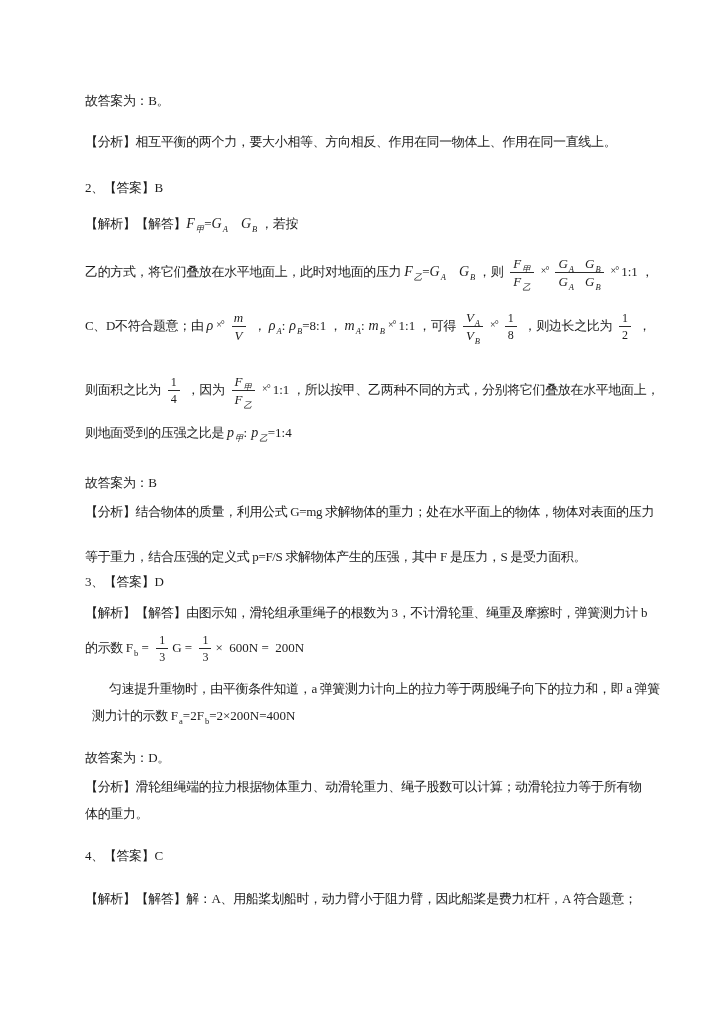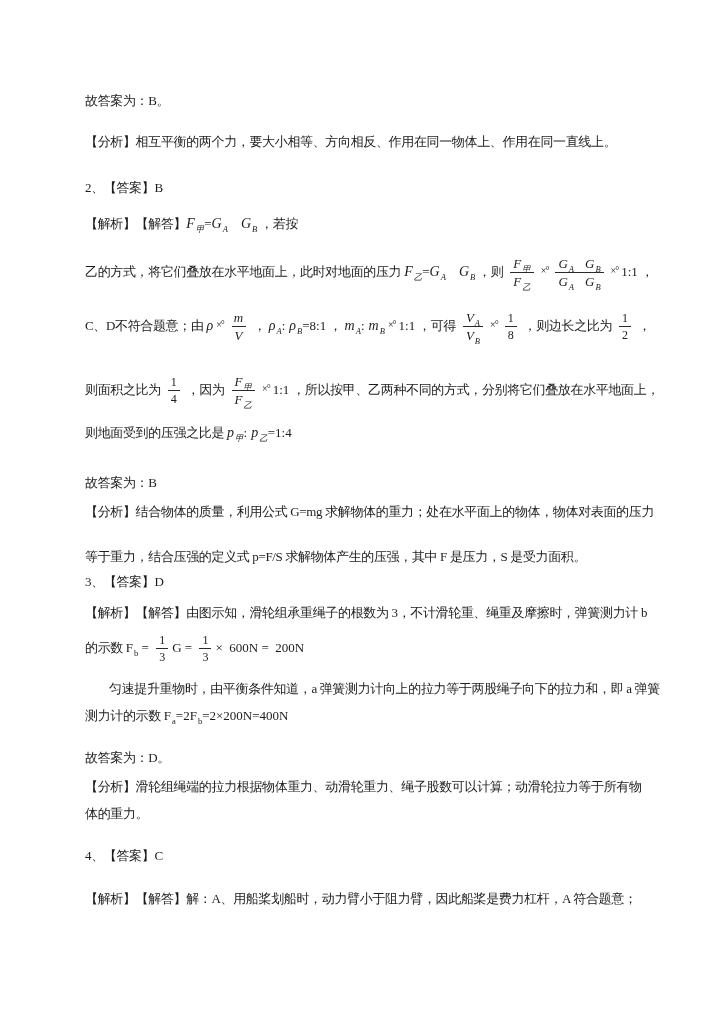--- a/index.html
+++ b/index.html
@@ -34,19 +34,19 @@
     <div class="line" style="top: 311px;"><span class="cn">C、D不符合题意；由 </span><span class="mvar">ρ</span><span class="glyph">×°</span><span class="frac"><span class="fn"><span class="mvar">m</span></span><span class="fd"><span class="mvar">V</span></span></span><span class="cn"> ， </span><span class="mvar">ρ<span class="sub">A</span></span><span class="mtx">:</span><span class="sp" style="width: 4px;"></span><span class="mvar">ρ<span class="sub">B</span></span><span class="mtx">=8:1</span><span class="cn"> ， </span><span class="mvar">m<span class="sub">A</span></span><span class="mtx">:</span><span class="sp" style="width: 4px;"></span><span class="mvar">m<span class="sub">B</span></span><span class="glyph">×°</span><span class="mtx">1:1</span><span class="cn"> ，可得 </span><span class="frac"><span class="fn"><span class="mvar">V<span class="sub">A</span></span></span><span class="fd"><span class="mvar">V<span class="sub">B</span></span></span></span><span class="glyph">×°</span><span class="frac"><span class="fn"><span class="mtx">1</span></span><span class="fd"><span class="mtx">8</span></span></span><span class="cn"> ，则边长之比为 </span><span class="frac"><span class="fn"><span class="mtx">1</span></span><span class="fd"><span class="mtx">2</span></span></span><span class="cn"> ，</span></div>
     <div class="line" style="top: 375px;"><span class="cn">则面积之比为 </span><span class="frac"><span class="fn"><span class="mtx">1</span></span><span class="fd"><span class="mtx">4</span></span></span><span class="cn"> ，因为 </span><span class="frac"><span class="fn"><span class="mvar">F<span class="sub">甲</span></span></span><span class="fd"><span class="mvar">F<span class="sub">乙</span></span></span></span><span class="glyph">×°</span><span class="mtx">1:1</span><span class="cn"> ，所以按甲、乙两种不同的方式，分别将它们叠放在水平地面上，</span></div>
     <div class="line" style="top: 418px;"><span class="cn">则地面受到的压强之比是 </span><span class="mvar">p<span class="sub">甲</span></span><span class="mtx">:</span><span class="sp" style="width: 4px;"></span><span class="mvar">p<span class="sub">乙</span></span><span class="mtx">=1:4</span></div>
     <div class="line" style="top: 468px;"><span class="cn">故答案为：B</span></div>
     <div class="line" style="top: 497px;"><span class="cn bold">【分析】</span><span class="cn">结合物体的质量，利用公式 G=mg 求解物体的重力；处在水平面上的物体，物体对表面的压力</span></div>
     <div class="line" style="top: 526px; margin-top: 16px;"><span class="cn">等于重力，结合压强的定义式 p=F/S 求解物体产生的压强，其中 F 是压力，S 是受力面积。</span></div>
     <div class="line" style="top: 567px;"><span class="cn">3、</span><span class="cn bold">【答案】</span><span class="cn">D</span></div>
     <div class="line" style="top: 598px;"><span class="cn bold">【解析】【解答】</span><span class="cn">由图示知，滑轮组承重绳子的根数为 3，不计滑轮重、绳重及摩擦时，弹簧测力计 b</span></div>
     <div class="line" style="top: 633px;"><span class="cn">的示数 </span><span class="mtx">F<span class="sub">b</span></span><span class="mtx"> = </span><span class="frac"><span class="fn"><span class="mtx">1</span></span><span class="fd"><span class="mtx">3</span></span></span><span class="mtx">G</span><span class="mtx"> = </span><span class="frac"><span class="fn"><span class="mtx">1</span></span><span class="fd"><span class="mtx">3</span></span></span><span class="mtx">×  600N =  200N</span></div>
     <div class="line" style="top: 674px; margin-left: 24px;"><span class="cn">匀速提升重物时，由平衡条件知道，a 弹簧测力计向上的拉力等于两股绳子向下的拉力和，即 a 弹簧</span></div>
-    <div class="line" style="top: 701px;"><span class="cn">测力计的示数 </span><span class="mtx">F<span class="sub">a</span></span><span class="mtx">=2</span><span class="mtx">F<span class="sub">b</span></span><span class="mtx">=2×200N=400N</span></div>
+    <div class="line" style="top: 701px; margin-left: 7px;"><span class="cn">测力计的示数 </span><span class="mtx">F<span class="sub">a</span></span><span class="mtx">=2</span><span class="mtx">F<span class="sub">b</span></span><span class="mtx">=2×200N=400N</span></div>
     <div class="line" style="top: 743px;"><span class="cn">故答案为：D。</span></div>
     <div class="line" style="top: 772px;"><span class="cn bold">【分析】</span><span class="cn">滑轮组绳端的拉力根据物体重力、动滑轮重力、绳子股数可以计算；动滑轮拉力等于所有物</span></div>
     <div class="line" style="top: 799px;"><span class="cn">体的重力。</span></div>
     <div class="line" style="top: 841px;"><span class="cn">4、</span><span class="cn bold">【答案】</span><span class="cn">C</span></div>
     <div class="line" style="top: 884px;"><span class="cn bold">【解析】【解答】</span><span class="cn">解：A、用船桨划船时，动力臂小于阻力臂，因此船桨是费力杠杆，A 符合题意；</span></div>
   </div>
 
 </body></html>

